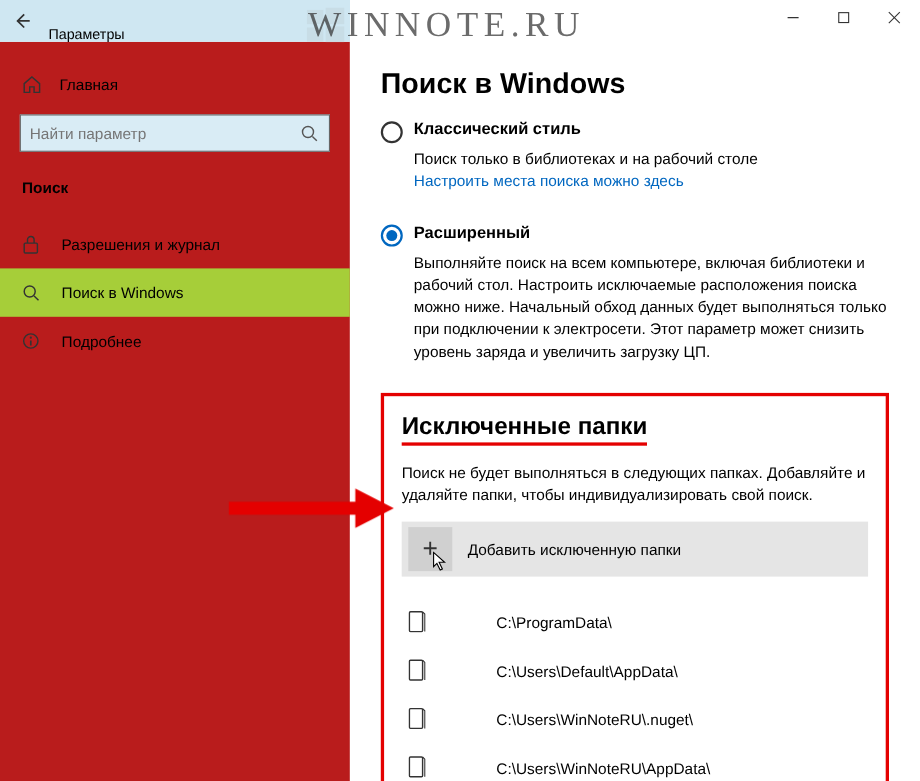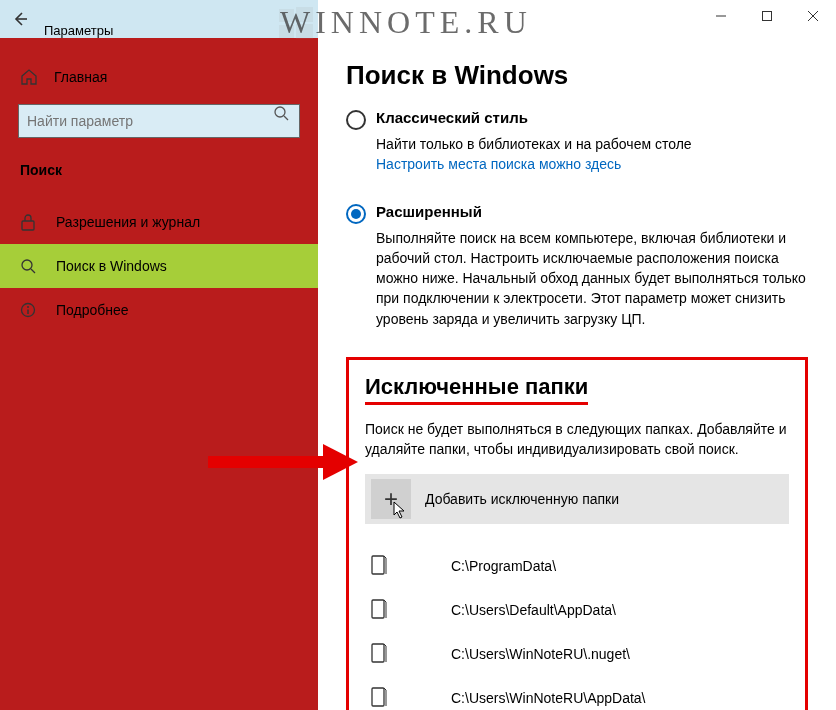--- a/index.html
+++ b/index.html
@@ -62,21 +62,21 @@
     padding: 6px 20px 18px 20px;
     cursor: pointer;
     font-size: 14px;
   }
   .nav-home .icon { width: 20px; margin-right: 14px; display:flex; }
   .searchbox {
     margin: 0 18px 20px 18px;
     height: 34px;
     border: 1px solid #666;
     background: #d9ecf5;
-    display: flex; 
+    display: flex; align-items: center;
     padding: 0 8px;
   }
   .searchbox input {
     flex: 1; border: none; outline: none;
     background: transparent;
     font-family: inherit; font-size: 14px;
     color: #555;
   }
   .searchbox .sicon { width: 20px; display:flex; justify-content:center; }
   .section-label {
@@ -282,21 +282,21 @@
 
   <div class="content">
     <h1 class="page-title">Поиск в Windows</h1>
 
     <div class="radio-block">
       <div class="radio-row">
         <div class="radio-circle"></div>
         <div class="radio-label">Классический стиль</div>
       </div>
       <div class="radio-desc">
-        <span>Найти только в библиотеках и на рабочем столе</span><br>
+        <span>Поиск только в библиотеках и на рабочий столе</span><br>
         <span class="link">Настроить места поиска можно здесь</span>
       </div>
     </div>
 
     <div class="radio-block">
       <div class="radio-row">
         <div class="radio-circle selected"></div>
         <div class="radio-label">Расширенный</div>
       </div>
       <div class="radio-desc">Выполняйте поиск на всем компьютере, включая библиотеки и рабочий стол. Настроить исключаемые расположения поиска можно ниже. Начальный обход данных будет выполняться только при подключении к электросети. Этот параметр может снизить уровень заряда и увеличить загрузку ЦП.</div>

